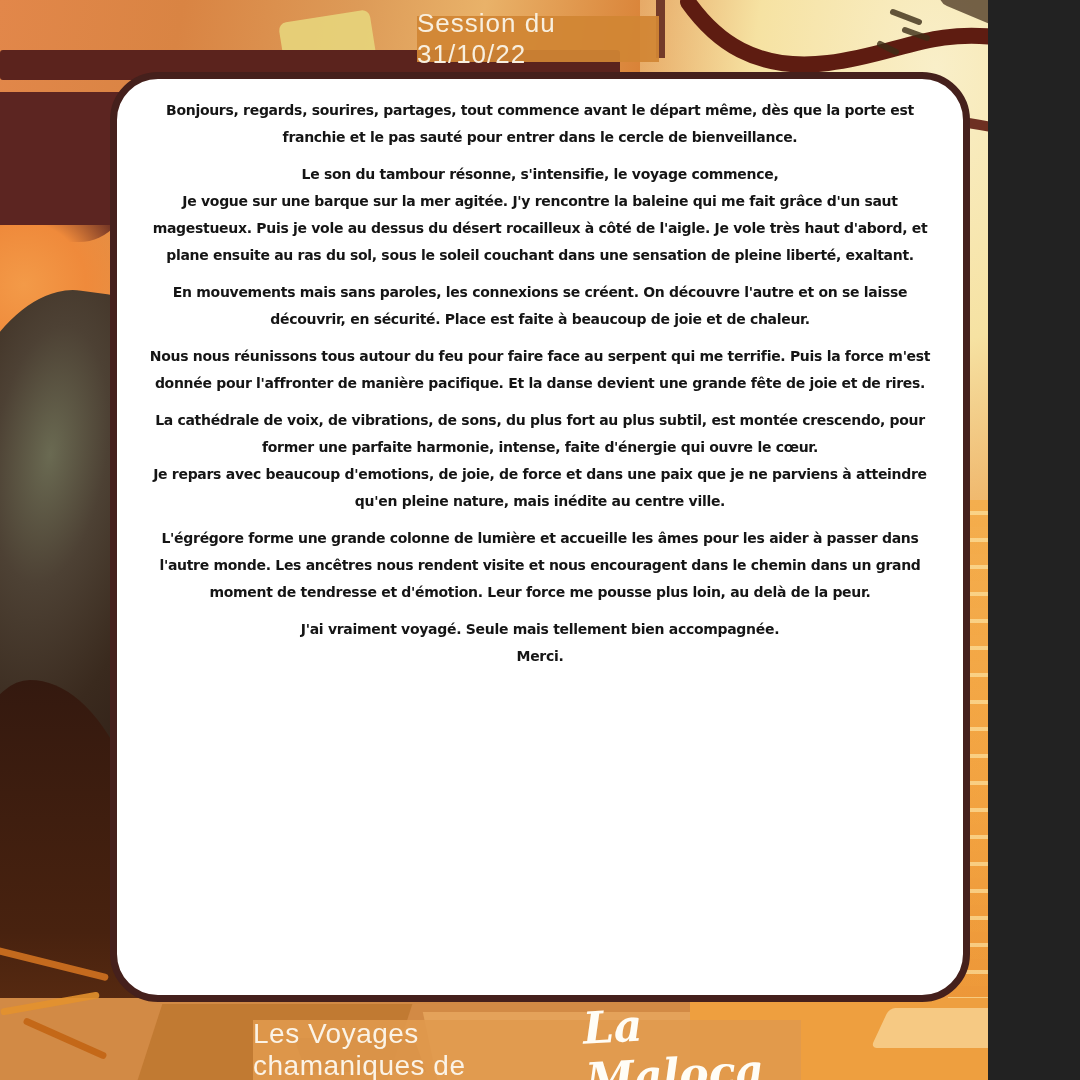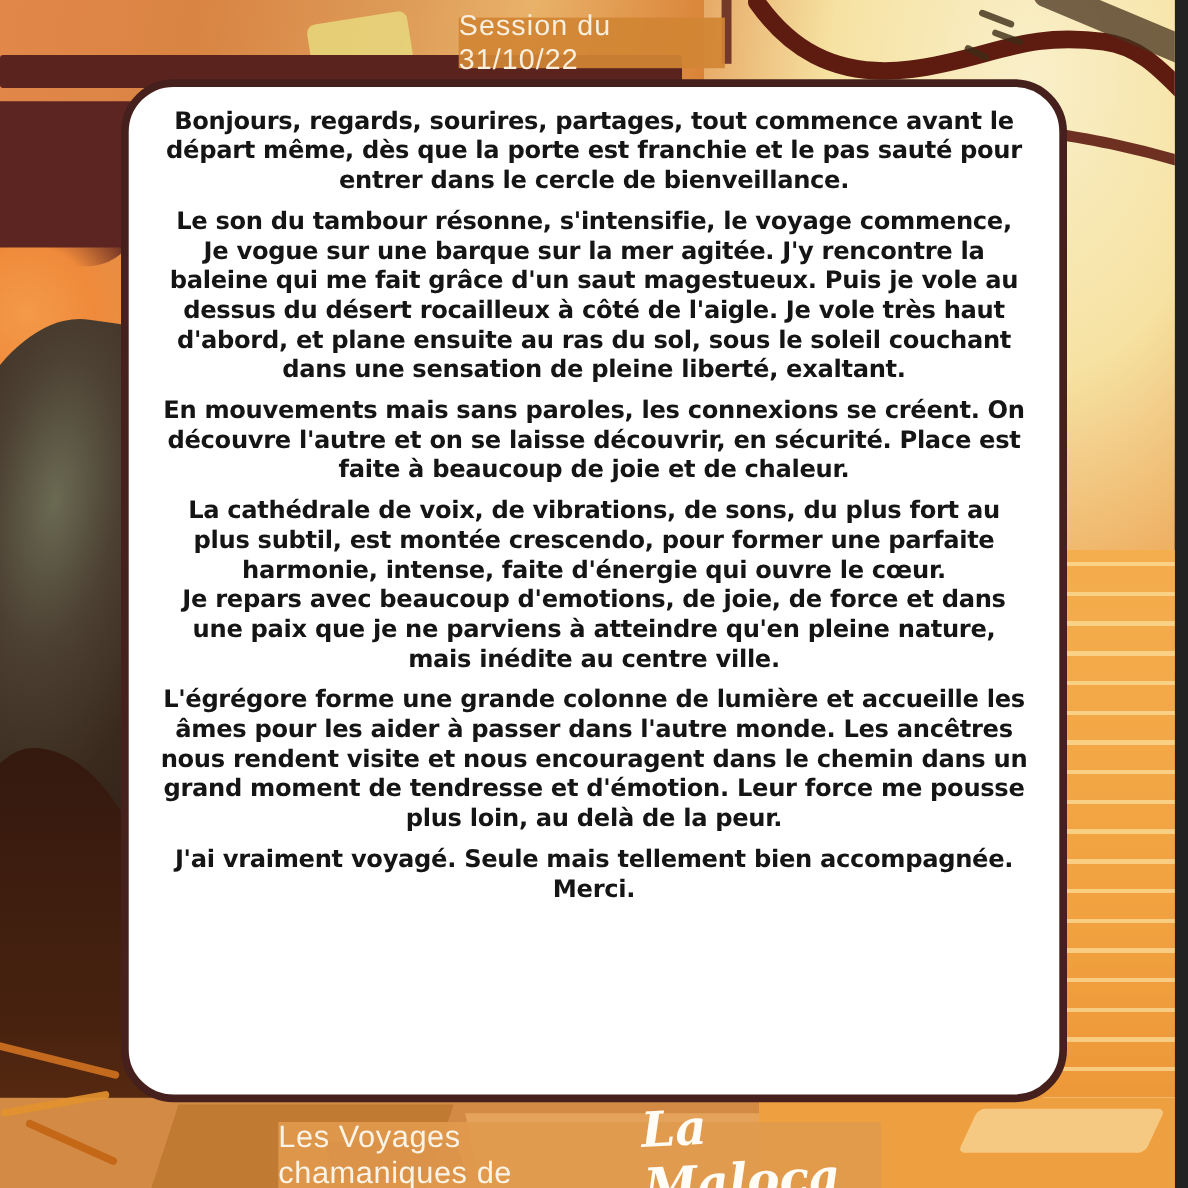--- a/index.html
+++ b/index.html
@@ -1,16 +1,16 @@
 <!DOCTYPE html>
 <html><head>
 <meta charset="utf-8">
 <style>
   html,body{margin:0;padding:0;background:#222;}
-  .stage{position:relative;width:1068px;height:1080px;overflow:hidden;
+  .stage{position:relative;width:988px;height:1080px;overflow:hidden;
          font-family:"Liberation Sans",sans-serif;}
   .stage *{box-sizing:border-box;}
   .abs{position:absolute;}
 
   
   .bg-base{inset:0;
     background:linear-gradient(180deg,#dd8743 0%,#e69145 28%,#ee9c45 55%,#ec9a40 100%);}
   .bg-topright-cream{left:600px;top:0;width:480px;height:580px;
     background:radial-gradient(ellipse at 70% 12%,#f9efc9 0%,#f6e2a2 38%,rgba(244,176,86,0) 78%);}
   .bg-topleft-texture{left:0;top:0;width:640px;height:96px;
@@ -50,21 +50,21 @@
     background:rgba(209,133,52,.93);
     display:flex;align-items:center;justify-content:center;
     color:#f8efdf;font-size:26px;font-weight:400;letter-spacing:1px;}
 
   
   .card{left:110px;top:72px;width:860px;height:930px;background:#ffffff;
     border:7px solid #45201c;border-radius:48px;overflow:hidden;
     padding:18px 26px;}
   .card-text{width:100%;color:#151515;text-align:center;
     font-family:"DejaVu Sans",sans-serif;font-weight:700;
-    font-size:22px;line-height:27px;letter-spacing:-0.3px;}
+    font-size:14px;line-height:27px;letter-spacing:-0.3px;}
   .card-text p{margin:0 0 10px 0;white-space:pre-line;}
   .card-text p:last-child{margin-bottom:0;}
 
   
   .footer-bar{left:253px;top:1020px;width:548px;height:60px;
     background:rgba(224,154,77,.88);
     display:flex;align-items:center;justify-content:center;}
   .footer-prefix{color:#fbf3e6;font-size:28px;font-weight:400;letter-spacing:.5px;}
   .footer-brand{color:#fffdf6;font-family:"DejaVu Serif",serif;font-style:italic;
     font-weight:700;font-size:44px;transform:rotate(-3deg);margin-top:-4px;}
@@ -105,20 +105,21 @@
   <div class="abs badge">
     <span>Session du 31/10/22</span>
   </div>
 
   <div class="abs card">
     <div class="card-text">
         <p>Bonjours, regards, sourires, partages, tout commence avant le départ même, dès que la porte est franchie et le pas sauté pour entrer dans le cercle de bienveillance.</p>
         <p>Le son du tambour résonne, s'intensifie, le voyage commence,
 Je vogue sur une barque sur la mer agitée. J'y rencontre la baleine qui me fait grâce d'un saut magestueux. Puis je vole au dessus du désert rocailleux à côté de l'aigle. Je vole très haut d'abord, et plane ensuite au ras du sol, sous le soleil couchant dans une sensation de pleine liberté, exaltant.</p>
         <p>En mouvements mais sans paroles, les connexions se créent. On découvre l'autre et on se laisse découvrir, en sécurité. Place est faite à beaucoup de joie et de chaleur.</p>
+        <p>Nous nous réunissons tous autour du feu pour faire face au serpent qui me terrifie. Puis la force m'est donnée pour l'affronter de manière pacifique. Et la danse devient une grande fête de joie et de rires.</p>
         <p>La cathédrale de voix, de vibrations, de sons, du plus fort au plus subtil, est montée crescendo, pour former une parfaite harmonie, intense, faite d'énergie qui ouvre le cœur.
 Je repars avec beaucoup d'emotions, de joie, de force et dans une paix que je ne parviens à atteindre qu'en pleine nature, mais inédite au centre ville.</p>
         <p>L'égrégore forme une grande colonne de lumière et accueille les âmes pour les aider à passer dans l'autre monde. Les ancêtres nous rendent visite et nous encouragent dans le chemin dans un grand moment de tendresse et d'émotion. Leur force me pousse plus loin, au delà de la peur.</p>
         <p>J'ai vraiment voyagé. Seule mais tellement bien accompagnée.
 Merci.</p>
       </div>
   </div>
 
   <div class="abs footer-bar">
     <span class="footer-prefix">Les Voyages chamaniques de</span>

